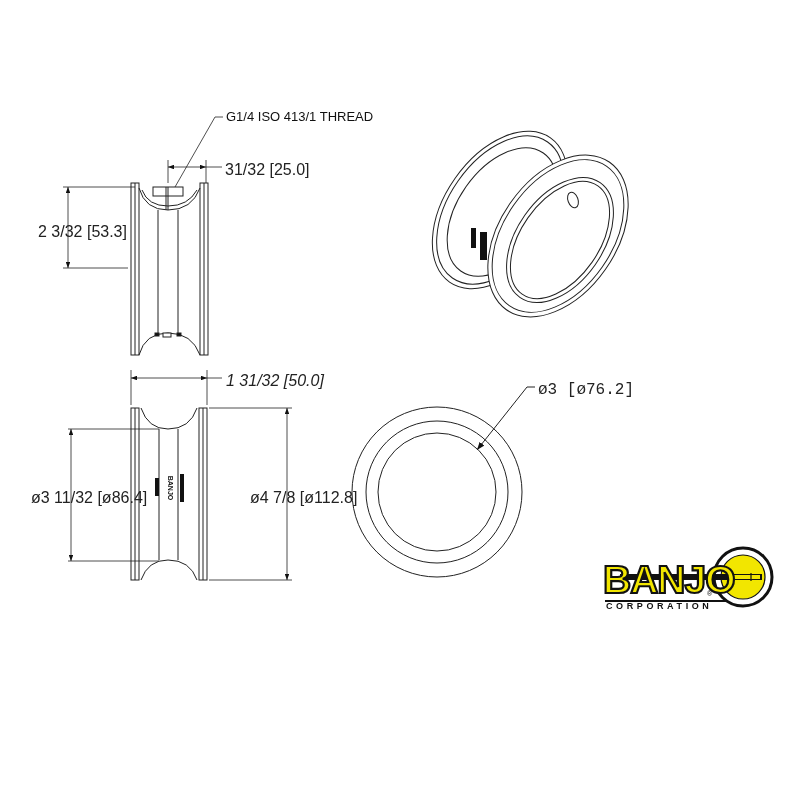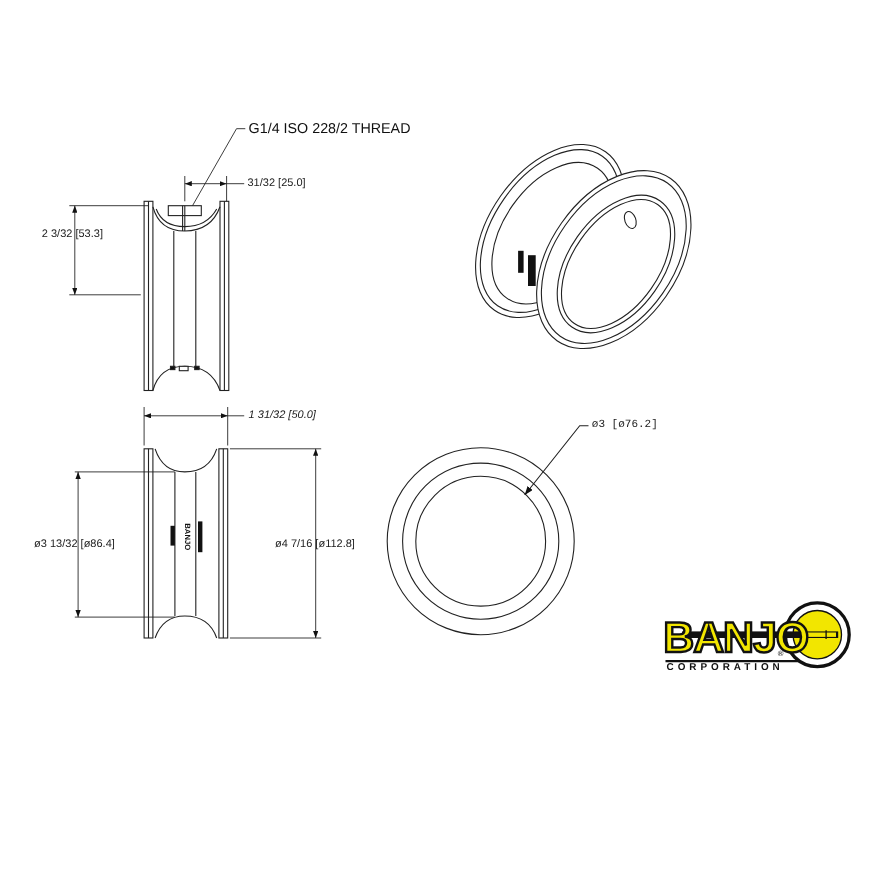--- a/index.html
+++ b/index.html
@@ -1,18 +1,18 @@
 <!DOCTYPE html>
 <html><head>
   <meta charset="utf-8">
   <style>
     html, body { margin: 0; padding: 0; background: #ffffff; }
     body { width: 800px; height: 800px; position: relative; overflow: hidden; font-family: "Liberation Sans", sans-serif; }
     svg { position: absolute; left: 0; top: 0; }
-    .lbl { position: absolute; font-family: "Liberation Sans", sans-serif; font-size: 10px; color: #222; white-space: nowrap; }
+    .lbl { position: absolute; font-family: "Liberation Sans", sans-serif; font-size: 16px; color: #222; white-space: nowrap; }
     .thread { font-size: 13px; color: #111; }
   </style>
 </head>
 <body>
 
 <svg width="800" height="800" viewBox="0 0 800 800">
   <defs>
     <marker id="arr" markerWidth="8" markerHeight="6" refX="8" refY="3" orient="auto-start-reverse">
       <path d="M0,0 L8,3 L0,6 Z" fill="#111"></path>
     </marker>
@@ -114,19 +114,19 @@
     <rect x="620" y="574" width="142" height="6" fill="#111"></rect>
     <rect x="728" y="575" width="32" height="4" fill="#f2e600"></rect>
     <line x1="751" y1="573" x2="751" y2="581" stroke="#111" stroke-width="1.2"></line>
     <text x="603" y="593" font-family="Liberation Sans, sans-serif" font-size="39" font-weight="bold" fill="#f2e600" stroke="#111" stroke-width="2.2" letter-spacing="-1">BANJO</text>
     <text x="707" y="596" font-family="Liberation Sans, sans-serif" font-size="7" fill="#111">®</text>
     <text x="606" y="609" font-family="Liberation Sans, sans-serif" font-size="9" font-weight="bold" fill="#111" letter-spacing="3.6">CORPORATION</text>
     <line x1="605" y1="601" x2="727" y2="601" stroke="#111" stroke-width="2"></line>
   </g>
 </svg>
 
-<div class="lbl thread" style="left:226px; top:109px;">G1/4 ISO 228/2 THREAD</div>
+<div class="lbl thread" style="left:226px; top:109px;">G1/4 ISO 413/1 THREAD</div>
 <div class="lbl" style="left:225px; top:161px;">31/32 [25.0]</div>
-<div class="lbl" style="left:38px; top:207px;">2 3/32 [53.3]</div>
+<div class="lbl" style="left:38px; top:223px;">2 3/32 [53.3]</div>
 <div class="lbl" style="left:226px; top:372px;font-style:italic;">1 31/32 [50.0]</div>
-<div class="lbl" style="left:31px; top:489px;">ø3 13/32 [ø86.4]</div>
-<div class="lbl" style="left:250px; top:489px;">ø4 7/16 [ø112.8]</div>
+<div class="lbl" style="left:31px; top:489px;">ø3 11/32 [ø86.4]</div>
+<div class="lbl" style="left:250px; top:489px;">ø4 7/8 [ø112.8]</div>
 <div class="lbl" style="left:538px; top:381px;font-family:Liberation Mono, monospace;">ø3 [ø76.2]</div>
 
 </body></html>

